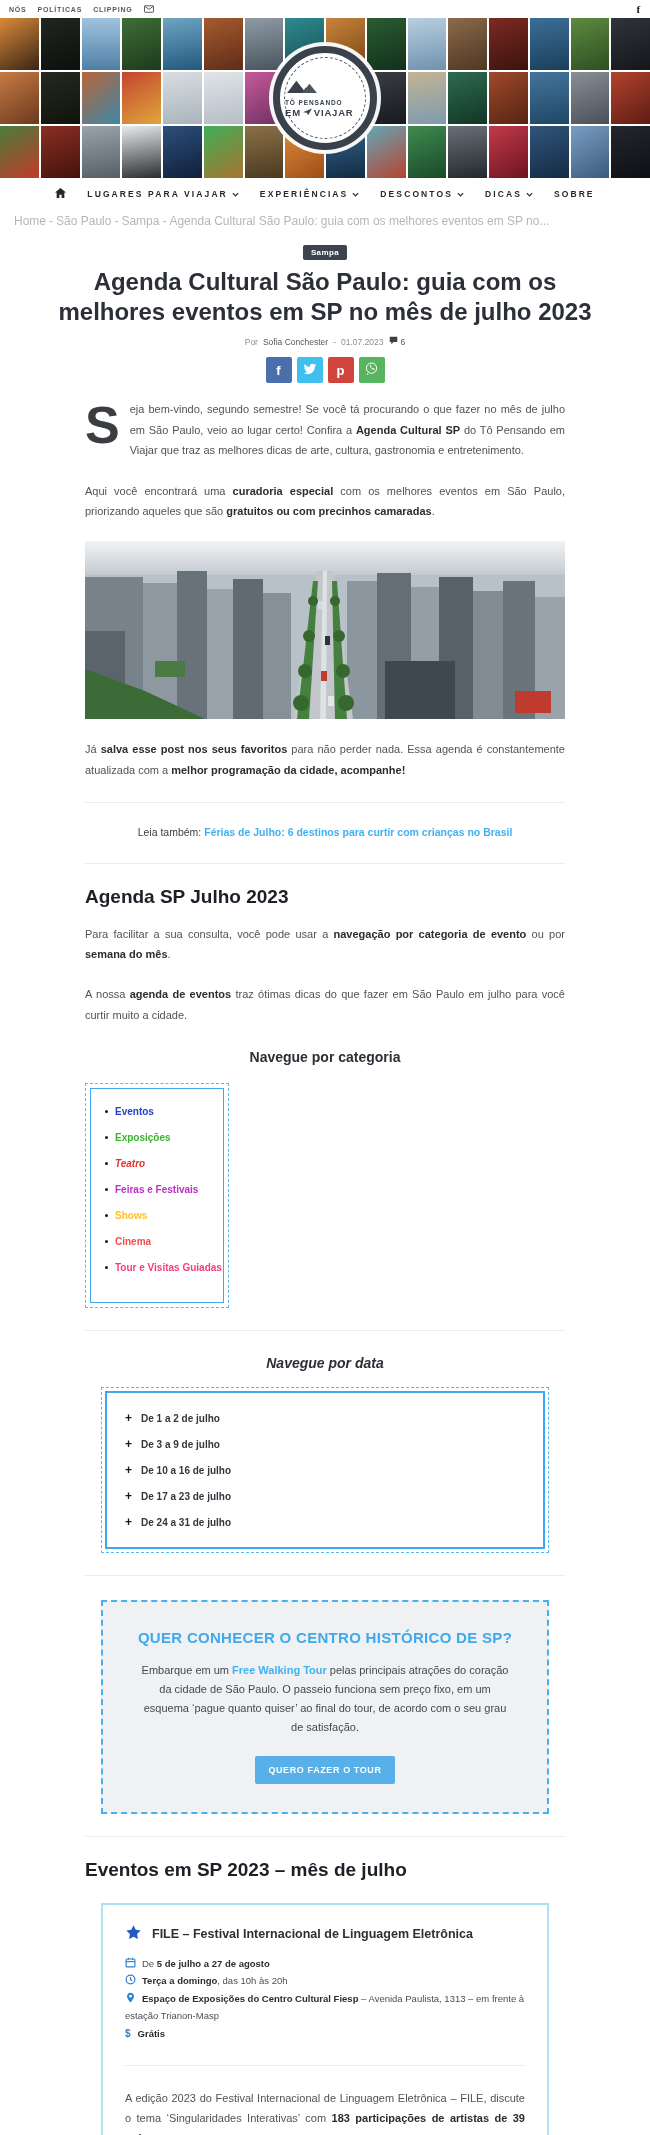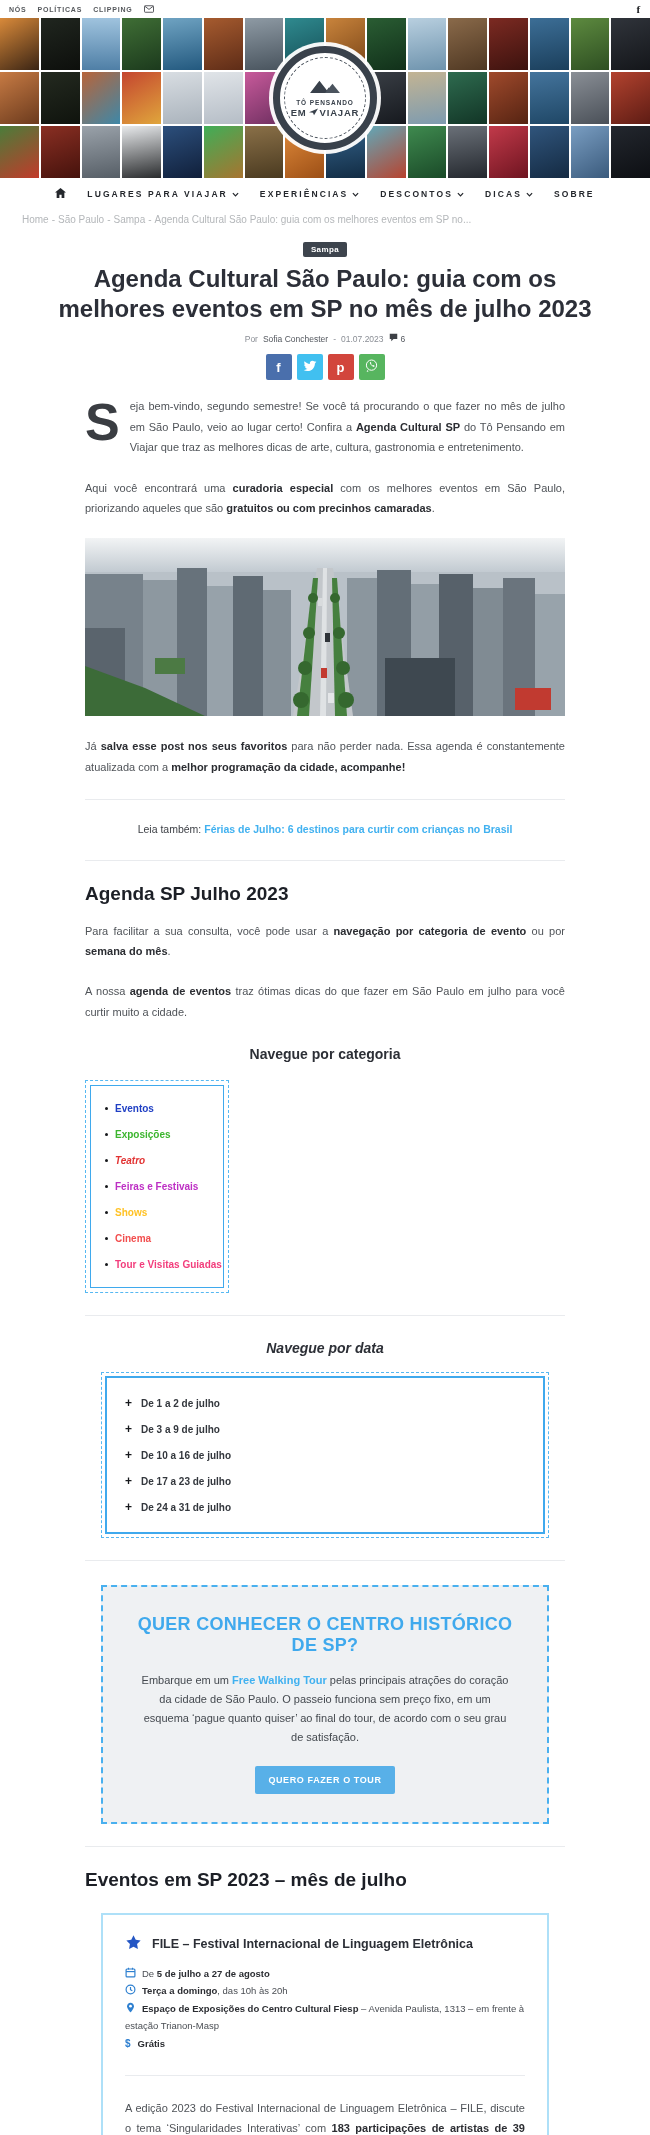--- a/index.html
+++ b/index.html
@@ -5,26 +5,26 @@
   html,body{margin:0;padding:0;background:#fff}
   body{width:650px;font-family:"Liberation Sans",sans-serif;color:#4f5358;-webkit-font-smoothing:antialiased}
   .topbar{display:flex;align-items:center;height:18px;padding:0 9px;font-size:7px;letter-spacing:.8px;color:#55585c;font-weight:600}
   .topbar .tlink{margin-right:11px;cursor:pointer}
   .topbar .mail{display:flex;align-items:center;cursor:pointer}
   .topbar .fb{margin-left:auto;font-weight:700;font-size:11px;color:#16181b;cursor:pointer;font-family:"Liberation Serif",serif}
   .collage-wrap{position:relative;height:160px;overflow:hidden;background:#fff}
   .collage{position:absolute;inset:0;display:grid;grid-template-columns:repeat(16,1fr);grid-template-rows:repeat(3,1fr);gap:2px}
   .tile{width:100%;height:100%}
   .logo-badge{position:absolute;left:50%;top:28px;width:104px;height:104px;margin-left:-52px;border-radius:50%;background:#fff;border:7px solid #39414b;box-shadow:0 0 0 4px rgba(255,255,255,.95);box-sizing:border-box;display:flex;align-items:center;justify-content:center;cursor:pointer}
-  .logo-inner{width:80px;height:80px;border:1px dashed #4a525c;border-radius:50%;display:flex;flex-direction:column;align-items:center;justify-content:center}
+  .logo-inner{width:80px;height:80px;border:1px dashed #4a525c;border-radius:50%;display:flex;flex-direction:column;align-items:flex-start;justify-content:center}
   .logo-line1{font-size:6.5px;letter-spacing:.9px;font-weight:700;color:#39414b;margin-top:2px}
   .logo-line2{font-size:9.5px;letter-spacing:.8px;font-weight:800;color:#39414b;display:flex;align-items:center;gap:2px;margin-top:1px}
   .mainnav{display:flex;align-items:center;justify-content:center;gap:21px;height:31px;font-size:8.5px;letter-spacing:2.1px;color:#24272c;font-weight:600;background:#fff}
   .nav-item{display:flex;align-items:center;gap:4px;cursor:pointer}
-  .breadcrumb{padding:5px 0 0 22px;font-size:10px;color:#b4b7ba}
+  .breadcrumb{padding:5px 0 0 14px;font-size:12px;color:#b4b7ba}
   .breadcrumb .bc{cursor:pointer}
   .breadcrumb .sep{margin:0 3px}
   .container{width:480px;margin:0 auto}
   .tag-row{text-align:center;margin:13px 0 4px}
   .tag-badge{display:inline-block;background:#3d444d;color:#fff;font-size:8px;font-weight:700;padding:3px 8px;border-radius:2px;letter-spacing:.4px;cursor:pointer}
   h1.title{width:560px;margin:7px -40px 9px;text-align:center;font-size:24px;line-height:1.26;color:#2c2f38;font-weight:700}
   .byline{display:flex;justify-content:center;align-items:center;gap:5px;font-size:8.5px;color:#8a8e95}
   .byline .author{color:#54585f;cursor:pointer}
   .byline .comments{display:flex;align-items:center;gap:3px;color:#54585f;cursor:pointer}
   .share-row{display:flex;justify-content:center;gap:5px;margin:10px 0 16px}
@@ -38,28 +38,28 @@
   hr.div{border:0;border-top:1px solid #e9ebee;margin:22px 0}
   .leia{text-align:center;font-size:10.5px;margin:0;line-height:1.5;color:#3d4046}
   h2.h2{font-size:19px;color:#1c1f26;margin:4px 0 16px;font-weight:700}
   h3.h3{font-size:14px;color:#2c2f36;text-align:center;font-weight:700;margin:24px 0 16px}
   h3.italic{font-style:italic}
   .catbox-wrap{display:flex;justify-content:flex-start;margin:18px 0 4px}
   .catbox{border:1px dashed #56b8f2;padding:4px;background:#fff}
   .catbox-inner{border:1px solid #3fa9ed;padding:17px 14px 17px 14px;width:104px}
   ul.cats{list-style:none;margin:0;padding:0}
   .cats li{display:flex;align-items:flex-start;gap:7px;font-size:10px;font-weight:700;margin:0 0 15px;cursor:pointer;white-space:nowrap}
-  .cats li:last-child{margin-bottom:0}
+  .cats li:last-child{margin-bottom:12px}
   .dot{width:3px;height:3px;border-radius:50%;background:#16181b;margin-top:4px;flex:none}
   .datebox{border:1px dashed #56b8f2;padding:3px;margin:16px auto 4px;width:448px;box-sizing:border-box}
   .datebox-inner{border:2px solid #3fa9ed;padding:12px 18px}
   .date-item{display:flex;align-items:center;gap:9px;font-size:10px;font-weight:700;color:#33373d;padding:7px 0;cursor:pointer}
   .plus{font-weight:700;color:#17191d;font-size:12px;line-height:1}
   .cta{border:2px dashed #49b0ef;background:#eff1f3;margin:24px auto 4px;width:448px;box-sizing:border-box;text-align:center;padding:27px 34px 28px}
-  .cta-h{font-size:18px;font-weight:700;color:#3fa9ed;letter-spacing:.3px;margin:0 0 15px}
+  .cta-h{font-size:15px;font-weight:700;color:#3fa9ed;letter-spacing:.3px;margin:0 0 15px}
   .cta-body{font-size:11px;line-height:1.72;color:#44494f;margin:0 0 19px}
   .cta-btn{display:inline-block;background:#58b0e8;color:#fff;font-size:9px;font-weight:700;letter-spacing:.6px;padding:9px 13px;border-radius:2px;cursor:pointer}
   .card{width:448px;box-sizing:border-box;margin:22px auto 0;background:#fff;border:2px solid #aee0f8;border-bottom:3px solid #3fa9ed;padding:19px 22px 8px}
   .card-title{display:flex;align-items:center;gap:10px;font-size:12.5px;font-weight:700;color:#2c2f36;margin:0 0 12px}
   .detail{font-size:9.5px;line-height:1.75;color:#4a4e54;margin:0 0 1px}
   .detail svg{margin-right:6px;vertical-align:-1px}
   .dollar{color:#2f80d0;font-weight:700;font-size:10px;margin-right:7px}
   .card-hr{margin:15px 0 17px}
   .card p.body{margin-bottom:32px}
 </style>

